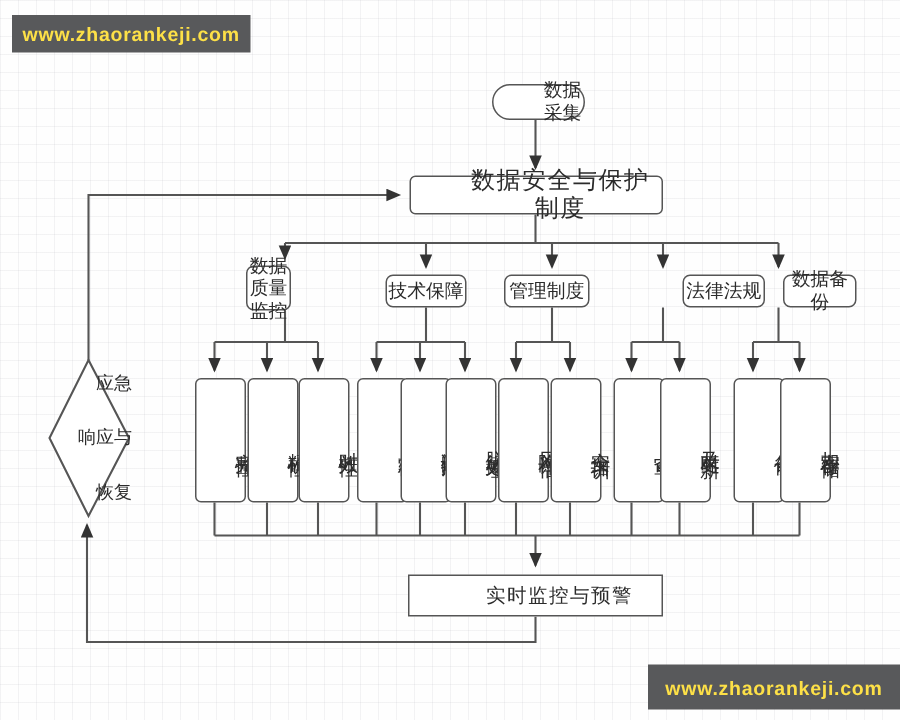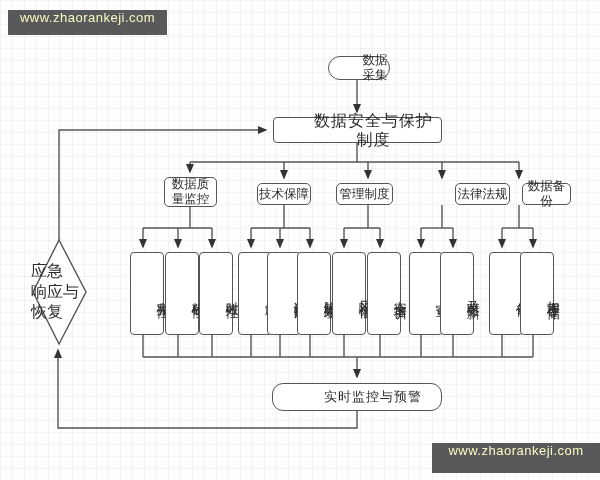--- a/index.html
+++ b/index.html
@@ -14,35 +14,35 @@
     color:#2b2b2b;
   }
   .wires{position:absolute;left:0;top:0;width:600px;height:480px;}
   .node{
     position:absolute;box-sizing:border-box;background:#fff;
     border:1.5px solid #555;display:flex;align-items:center;justify-content:center;
     text-align:center;line-height:1.2;padding-left:32px;
   }
   .stadium{border-radius:12px;font-size:12.5px;}
   .rect-main{border-radius:4px;font-size:16px;letter-spacing:1px;}
-  .rect-bottom{border-radius:11px;font-size:13px;letter-spacing:1px;}
+  .rect-bottom{border-radius:0;font-size:13px;letter-spacing:1px;}
   .cat{border-radius:5px;font-size:12.5px;padding:1px;}
   .leaf{
     border-radius:4px;font-size:13px;top:252px;height:83px;
     writing-mode:vertical-rl;text-orientation:upright;letter-spacing:2px;
   }
   .diamond-label{
     position:absolute;left:31px;top:268px;width:57px;height:48px;
-    display:flex;flex-direction:column;align-items:flex-start;justify-content:center;
-    font-size:16px;line-height:1.3;text-align:center;
+    display:flex;flex-direction:column;align-items:flex-end;justify-content:center;
+    font-size:12px;line-height:1.3;text-align:center;gap:21px;
   }
   .banner{
-    position:absolute;background:#58595b;color:#fef9c3;
-    display:flex;align-items:flex-start;justify-content:center;
-    font-size:13px;font-weight:400;letter-spacing:0.5px;z-index:5;
+    position:absolute;background:#58595b;color:#fde047;
+    display:flex;align-items:center;justify-content:center;
+    font-size:13px;font-weight:700;letter-spacing:0.5px;z-index:5;
   }
   .banner-top{left:8px;top:10px;width:159px;height:25px;}
   .banner-bottom{left:432px;top:443px;width:168px;height:30px;}
 </style>
 </head>
 <body>
 
 <div class="stage">
 
   <svg class="wires" viewBox="0 0 600 480" xmlns="http://www.w3.org/2000/svg">
@@ -110,21 +110,21 @@
       <path d="M59,240 V130 H266" marker-end="url(#arr)"></path>
 
       <polygon points="59,240 86,292 59,344 33,292" fill="#fff"></polygon>
     </g>
   </svg>
 
   <div class="node stadium" style="left:328px;top:56px;width:62px;height:24px;">数据采集</div>
 
   <div class="node rect-main" style="left:273px;top:117px;width:169px;height:26px;">数据安全与保护制度</div>
 
-  <div class="node cat" style="left:164px;top:177px;width:53px;height:30px;">数据质量监控</div>
+  <div class="node cat" style="left:164px;top:177px;width:30px;height:30px;">数据质量监控</div>
   <div class="node cat" style="left:257px;top:183px;width:54px;height:22px;">技术保障</div>
   <div class="node cat" style="left:336px;top:183px;width:57px;height:22px;">管理制度</div>
   <div class="node cat" style="left:415px;top:183px;width:55px;height:22px;margin-left:40px;">法律法规</div>
   <div class="node cat" style="left:494px;top:183px;width:49px;height:22px;margin-left:28px;">数据备份</div>
 
   <div class="node leaf" style="left:130px;width:27px;">完整性</div>
   <div class="node leaf" style="left:165px;width:27px;">精确性</div>
   <div class="node leaf" style="left:199px;width:26px;">时效性</div>
   <div class="node leaf" style="left:238px;width:26px;">加密</div>
   <div class="node leaf" style="left:267px;width:26px;">访问控制</div>

